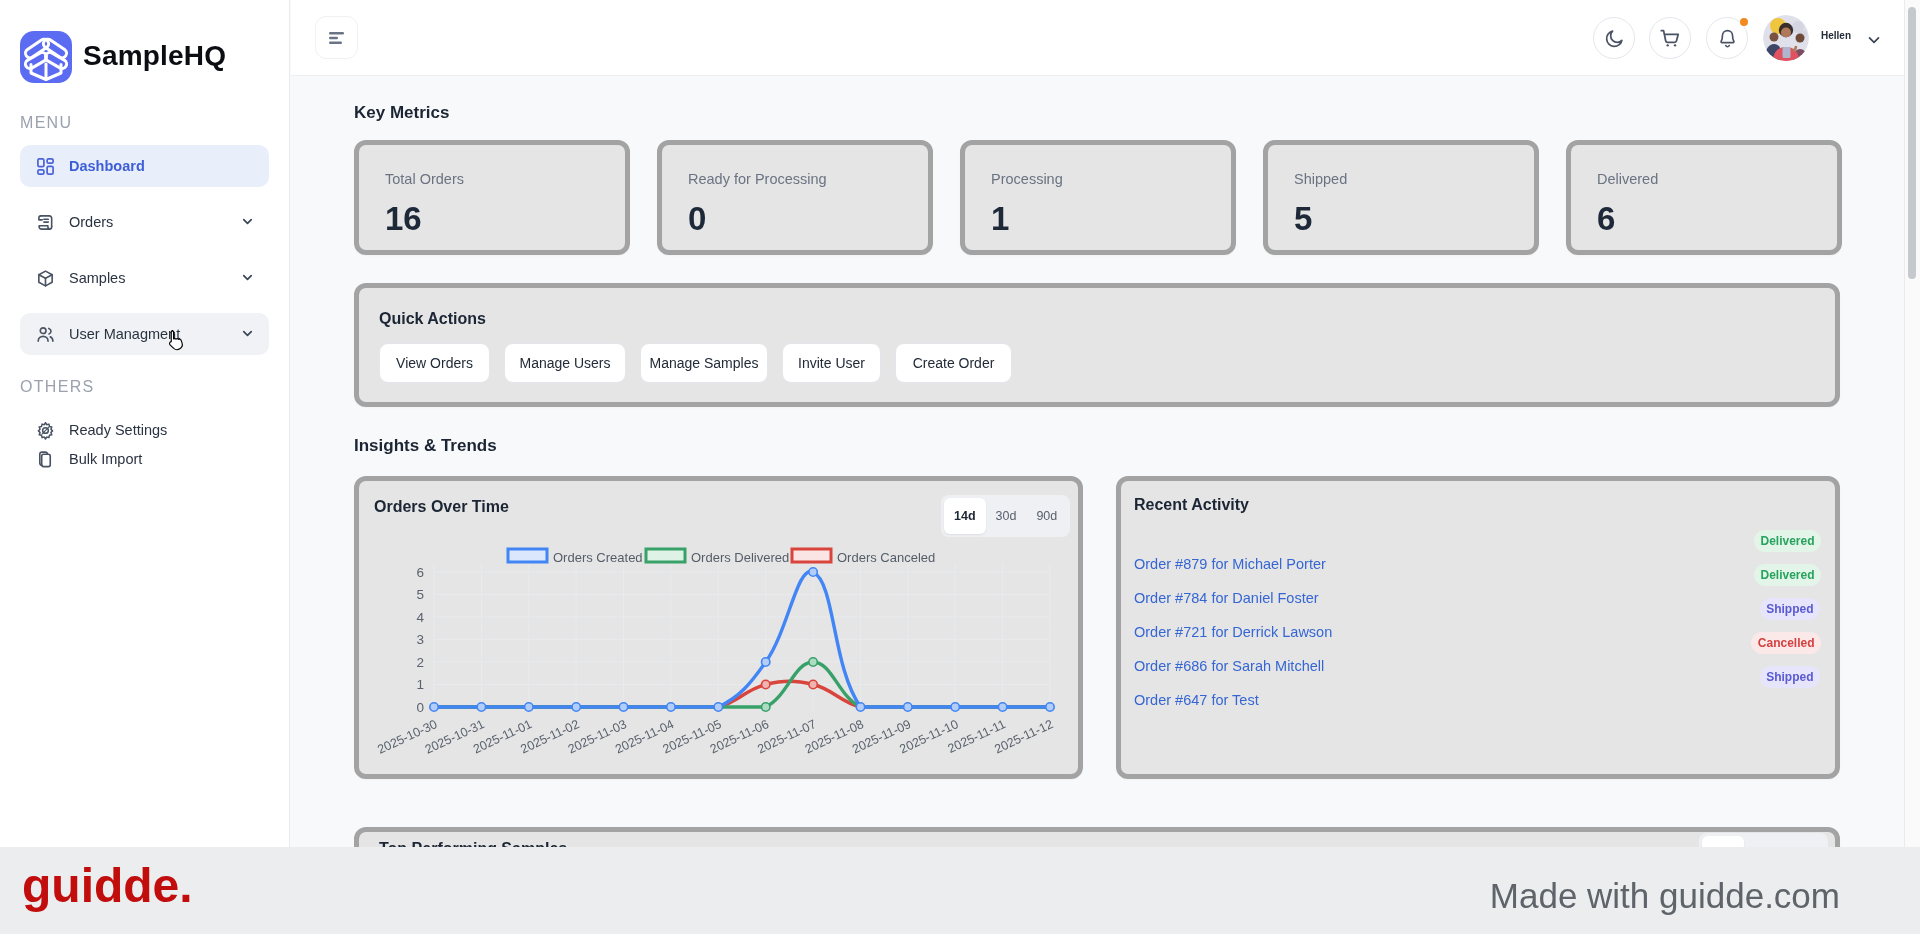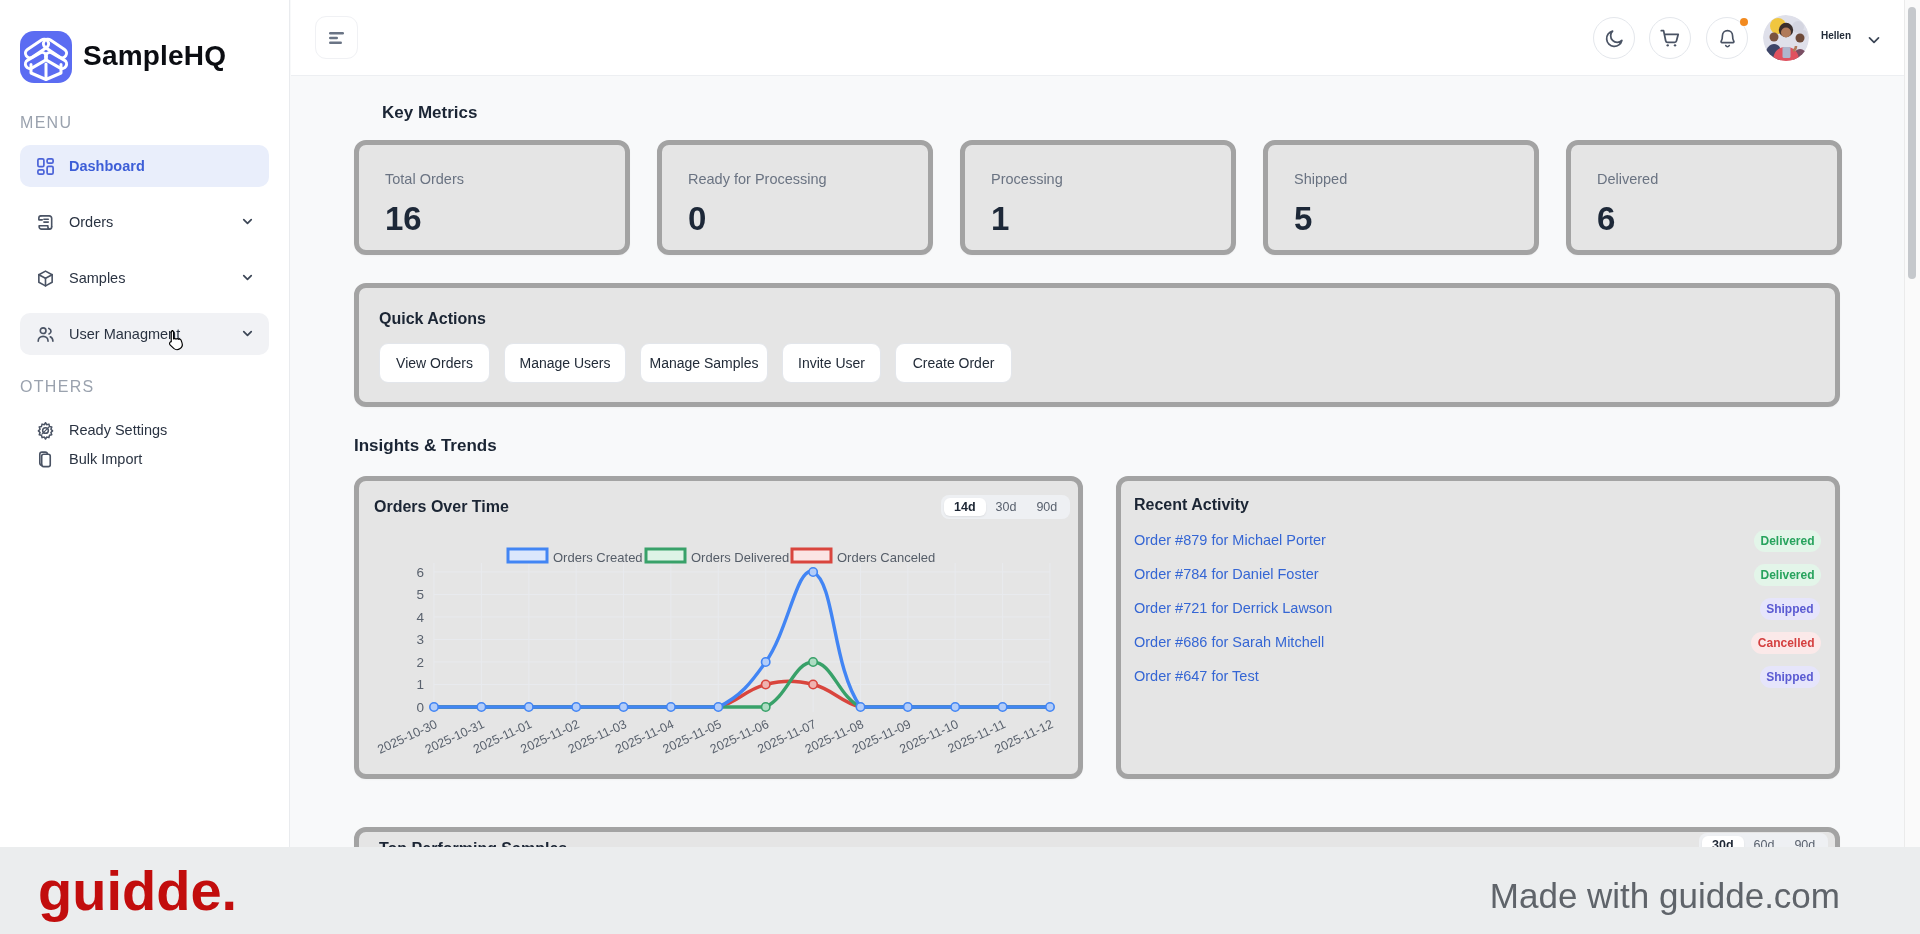--- a/index.html
+++ b/index.html
@@ -29,31 +29,31 @@
 
 
 .h2 { font-size:17px; font-weight:bold; color:#1b2534; }
 .card { background:#e5e5e5; border:5px solid #a3a3a3; border-radius:12px; box-shadow:0 1px 2px rgba(16,24,40,0.03);text-align:center; }
 .mcard { top:140px; width:276px; height:115px; }
 .mlabel { position:absolute; left:26px; top:26px; font-size:14.5px; color:#6a7382; }
 .mval { position:absolute; left:26px; top:55px; font-size:33px; font-weight:bold; color:#1d2838; }
 .qbtn { height:40px; border:1px solid #e3e6eb; border-radius:9px; background:#fff; font-size:14px; font-weight:normal; color:#222b38; display:inline-flex; align-items:center; justify-content:center; font-family:"Liberation Sans", sans-serif; }
 .ctitle { font-size:16px; font-weight:bold; color:#1b2534; }
 .toggle { display:flex; background:#eef0f3; border-radius:8px; padding:3px; }
-.tseg { height:18px; border-radius:6px; font-size:12.5px; display:flex; align-items:center; justify-content:center; color:#59616e; padding:0 10px; }
+.tseg { height:36px; border-radius:6px; font-size:12.5px; display:flex; align-items:center; justify-content:center; color:#59616e; padding:0 10px; }
 .tseg.on { background:#fff; color:#1d2634; font-weight:bold; box-shadow:0 1px 2px rgba(0,0,0,0.08); }
-.alink { position:absolute; left:1134px; font-size:14.5px; font-weight:500; color:#3566d4; }
+.alink { position:absolute; left:1134px; font-size:14.5px; font-weight:500; color:#3566d4;margin-top:24px; }
 .pill { position:absolute; height:22px; border-radius:11px; font-size:12px; font-weight:bold; display:flex; align-items:center; padding:0 6.5px; }
 .pill.green { background:#e3f5e9; color:#27a35d; }
 .pill.indigo { background:#e6e5fb; color:#5a5ad2; }
 .pill.red { background:#fbe9e9; color:#d43f3f; }
 
 
 #footer { left:0; top:847px; width:1920px; height:87px; background:#ebedee; }
-#gtext { left:38px; top:858px; font-size:56px; font-weight:600; color:#c20d0d; letter-spacing:0px; }
+#gtext { left:22px; top:858px; font-size:48px; font-weight:600; color:#c20d0d; letter-spacing:0px; }
 #madewith { right:80px; top:876px; font-size:35px; color:#5f646a; }
 
 
 #sbtrack { left:1904px; top:0; width:16px; height:847px; background:#fafafa; border-left:1px solid #ebebeb; }
 #sbthumb { left:1908px; top:7px; width:8px; height:272px; background:#c5c8cc; border-radius:6px; }
 </style>
 </head>
 <body>
 
 <div id="sidebar" class="abs"></div>
@@ -184,21 +184,21 @@
     <path d="M10 46 c0-10 6-14 13-14 s13 4 13 14 Z" fill="#e0525f"></path>
     <rect x="19.5" y="32" width="8" height="11" rx="1.5" fill="#aeb6cd"></rect>
     <path d="M30 36 c2-1 3-3 3-5" stroke="#b07a5a" stroke-width="2.5" fill="none"></path>
   </svg>
 </div>
 <div id="uname" class="abs">Hellen</div>
 <svg class="abs" style="left:1866px; top:32px;" width="16" height="16" viewBox="0 0 16 16" fill="none" stroke="#3c4656" stroke-width="1.7" stroke-linecap="round" stroke-linejoin="round">
     <path d="M3.5 5.8 L8 10.3 L12.5 5.8"></path>
   </svg>
 
-<div class="h2 abs" style="left:354px; top:103px;margin-left:28px;">Key Metrics</div>
+<div class="h2 abs" style="left:354px; top:103px;">Key Metrics</div>
 <div class="card mcard abs" style="left:354px;">
     <div class="mlabel">Total Orders</div>
     <div class="mval">16</div>
   </div>
 <div class="card mcard abs" style="left:657px;">
     <div class="mlabel">Ready for Processing</div>
     <div class="mval">0</div>
   </div>
 <div class="card mcard abs" style="left:960px;">
     <div class="mlabel">Processing</div>

